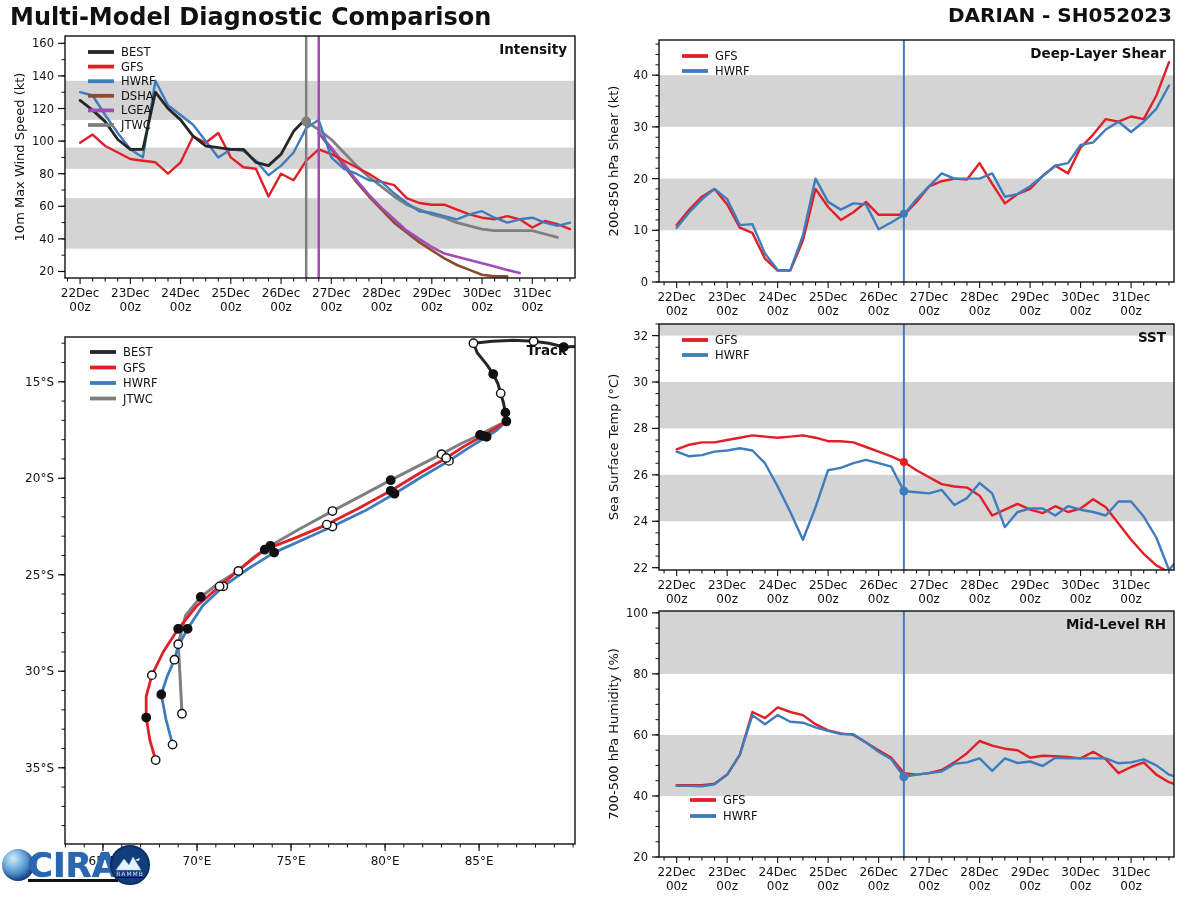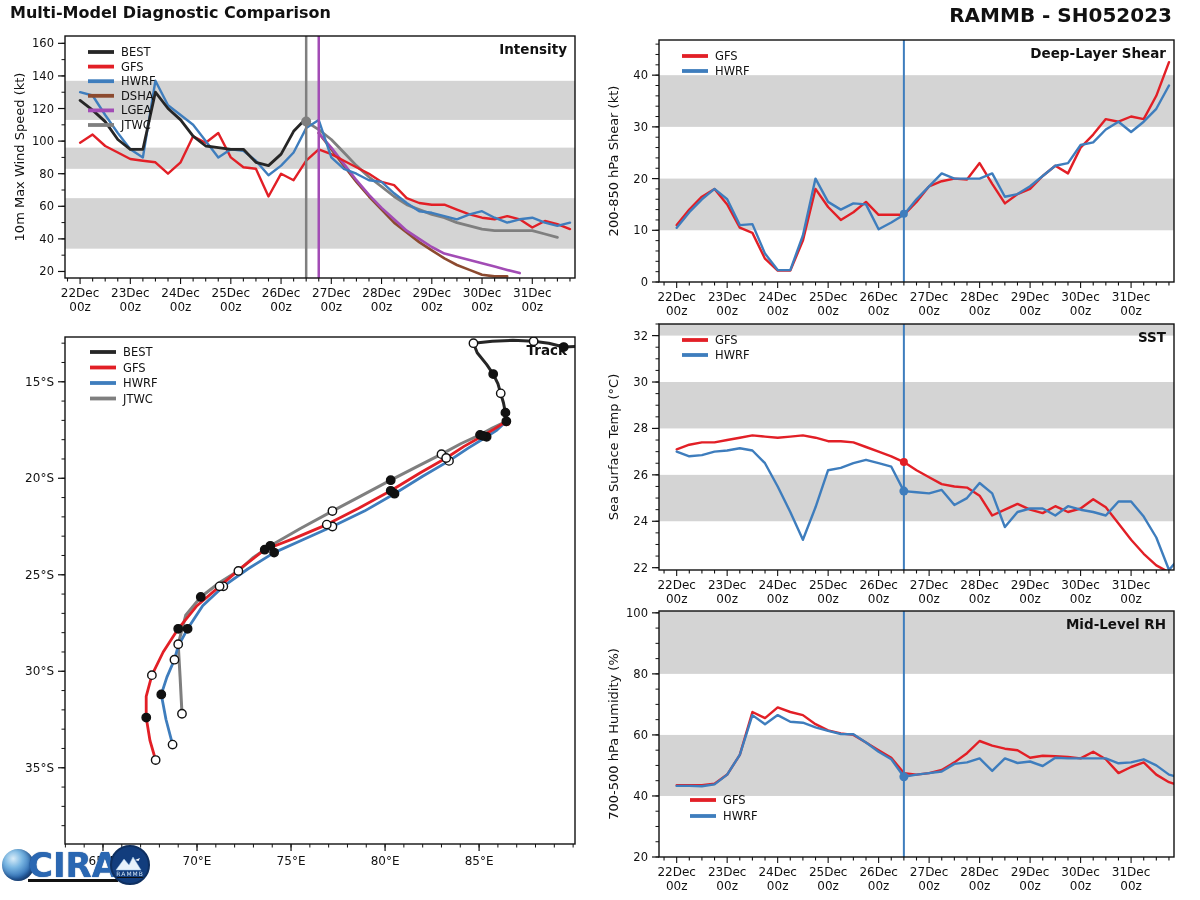--- a/index.html
+++ b/index.html
@@ -1,35 +1,35 @@
 <!DOCTYPE html>
 <html><head>
 <meta charset="utf-8">
 <style>
   html,body{margin:0;padding:0;background:#fff;}
   body{width:1200px;height:900px;position:relative;font-family:"DejaVu Sans","Liberation Sans",sans-serif;color:#111;overflow:hidden;}
-  .title-left{position:absolute;left:10px;top:3px;font-size:16px;font-weight:bold;}
+  .title-left{position:absolute;left:10px;top:3px;font-size:24px;font-weight:bold;}
   .title-right{position:absolute;right:28px;top:3px;font-size:20px;font-weight:bold;}
   #canvas{position:absolute;left:0;top:0;}
   .logo{position:absolute;left:2px;top:845px;display:flex;align-items:center;text-decoration:underline;}
   .globe{width:32px;height:32px;border-radius:50%;flex:0 0 auto;
     background:radial-gradient(circle at 35% 30%,#d8ecf8 0%,#79b6e2 30%,#2d6cb3 65%,#16437c 100%);
     box-shadow:inset -2px -2px 4px rgba(0,0,20,.4);margin-right:-6px;}
   .cira-text{font-size:34px;font-weight:800;color:#2a67b2;letter-spacing:0px;line-height:1;
     text-shadow:0 0 1px #1c4a86;}
   .badge{width:36px;height:36px;border-radius:50%;background:#123d7d;border:2px solid #0e2f60;
     display:flex;flex-direction:column;align-items:center;justify-content:center;margin-left:-8px;overflow:hidden;}
   .badge svg{display:block;}
   .rammb-text{font-size:6px;color:#cfe2f5;letter-spacing:1px;line-height:1;margin-top:-1px;}
 </style>
 </head>
 <body>
 
 <div class="title-left">Multi-Model Diagnostic Comparison</div>
-<div class="title-right">RAMMB - SH052023</div>
+<div class="title-right">DARIAN - SH052023</div>
 
 <svg id="canvas" width="1200" height="900" viewBox="0 0 1200 900">
     <g>
       <g clip-path="url(#clip-intensity)">
         <rect x="65" y="198.14814814814815" width="510" height="50.518518518518505" fill="#d4d4d4"></rect>
         <rect x="65" y="147.62962962962962" width="510" height="21.18518518518519" fill="#d4d4d4"></rect>
         <rect x="65" y="80.81481481481484" width="510" height="39.111111111111086" fill="#d4d4d4"></rect>
         <polyline points="318.7,133.0 331.3,149.3 343.9,165.6 356.4,181.9 369.0,196.5 381.6,209.6 394.1,222.6 406.7,232.4 419.2,242.1 431.8,250.3 444.4,258.4 456.9,265.0 469.5,269.9 482.0,274.7 494.6,276.4 507.2,276.4" fill="none" stroke="#8c4a2f" stroke-width="2.6" stroke-linejoin="round" stroke-linecap="round"></polyline>
         <polyline points="318.7,133.0 331.3,147.6 343.9,163.9 356.4,180.2 369.0,194.9 381.6,207.9 394.1,219.3 406.7,230.7 419.2,238.9 431.8,247.0 444.4,253.6 456.9,256.8 469.5,260.1 482.0,263.3 494.6,266.6 507.2,269.9 519.7,273.1" fill="none" stroke="#a24cb5" stroke-width="2.6" stroke-linejoin="round" stroke-linecap="round"></polyline>
         <polyline points="306.2,121.6 318.7,129.7 331.3,139.5 343.9,152.5 356.4,165.6 369.0,177.0 381.6,186.7 394.1,196.5 406.7,204.7 419.2,209.6 431.8,214.4 444.4,217.7 456.9,222.6 469.5,225.9 482.0,229.1 494.6,230.7 507.2,230.7 519.7,230.7 532.3,230.7 544.9,234.0 557.4,237.3" fill="none" stroke="#7f7f7f" stroke-width="2.8" stroke-linejoin="round" stroke-linecap="round"></polyline>

